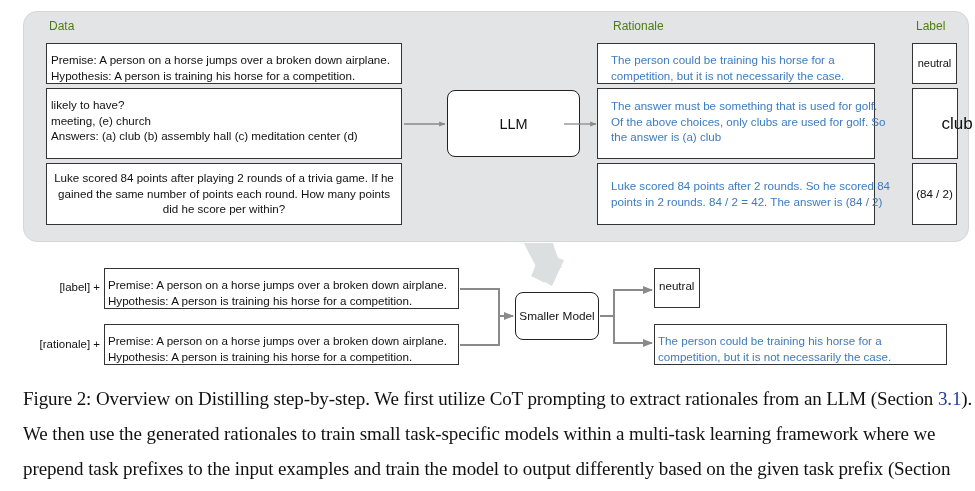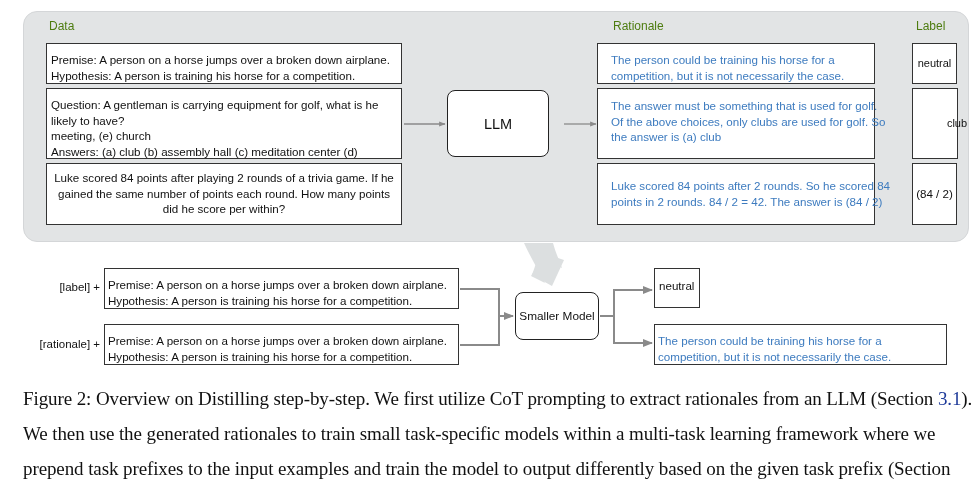--- a/index.html
+++ b/index.html
@@ -24,53 +24,52 @@
 
 <div class="abs hdr" style="left:49px;top:19px;">Data</div>
 <div class="abs hdr" style="left:613px;top:19px;">Rationale</div>
 <div class="abs hdr" style="left:916px;top:19px;">Label</div>
 
 <div class="abs box" style="left:46px;top:43px;width:356px;height:41px;">
   <span class="line">Premise: A person on a horse jumps over a broken down airplane.</span>
   <span class="line">Hypothesis: A person is training his horse for a competition.</span>
 </div>
 <div class="abs box" style="left:46px;top:88px;width:356px;height:71px;">
-  <span class="line">Question: A gentleman is carrying equipment for golf, what is he</span>
   <span class="line">likely to have?</span>
   <span class="line">meeting, (e) church</span>
   <span class="line">Answers: (a) club (b) assembly hall (c) meditation center (d)</span>
 </div>
 <div class="abs box" style="left:46px;top:163px;width:356px;height:62px;padding-top:6px;text-align:center;">
   <span class="line">Luke scored 84 points after playing 2 rounds of a trivia game. If he</span>
   <span class="line">gained the same number of points each round. How many points</span>
   <span class="line">did he score per within?</span>
 </div>
 
-<div class="abs model" style="left:447px;top:90px;width:102px;height:67px;font-size:14.5px;">
+<div class="abs model" style="left:447px;top:90px;width:133px;height:67px;font-size:14.5px;">
   <span>LLM</span>
 </div>
 
 <div class="abs box blue" style="left:597px;top:43px;width:278px;height:41px;padding-left:13px;">
   <span class="line">The person could be training his horse for a</span>
   <span class="line">competition, but it is not necessarily the case.</span>
 </div>
 <div class="abs box blue" style="left:597px;top:88px;width:278px;height:71px;padding-left:13px;padding-top:9px;">
   <span class="line">The answer must be something that is used for golf.</span>
   <span class="line">Of the above choices, only clubs are used for golf. So</span>
   <span class="line">the answer is (a) club</span>
 </div>
 <div class="abs box blue" style="left:597px;top:163px;width:278px;height:62px;padding-left:13px;padding-top:14px;">
   <span class="line">Luke scored 84 points after 2 rounds. So he scored 84</span>
   <span class="line">points in 2 rounds. 84 / 2 = 42. The answer is (84 / 2)</span>
 </div>
 
 <div class="abs box lbl" style="left:912px;top:43px;width:45px;height:41px;">
   <span>neutral</span>
 </div>
-<div class="abs box lbl" style="left:912px;top:88px;width:45px;height:71px;font-size:11px;padding-left:44px;">
+<div class="abs box lbl" style="left:912px;top:88px;width:45px;height:71px;font-size:17px;padding-left:44px;">
   <span>club</span>
 </div>
 <div class="abs box lbl" style="left:912px;top:163px;width:45px;height:62px;font-size:11.6px;">
   <span>(84 / 2)</span>
 </div>
 
 <div class="abs prefix" style="left:20px;top:281px;width:80px;">[label] +</div>
 <div class="abs prefix" style="left:20px;top:338px;width:80px;">[rationale] +</div>
 
 <div class="abs box" style="left:104px;top:268px;width:355px;height:41px;padding-left:3px;">

